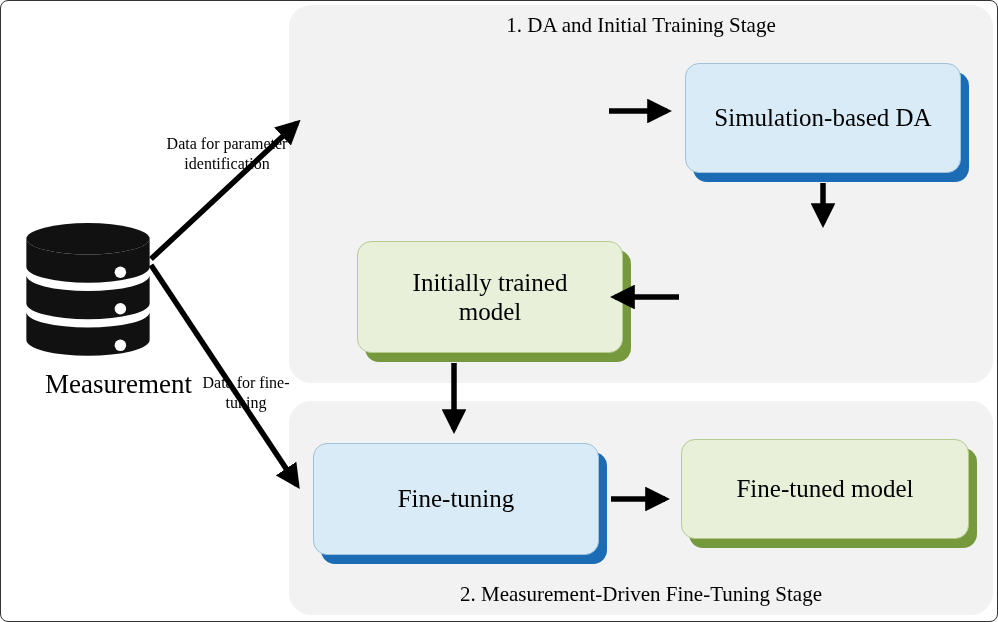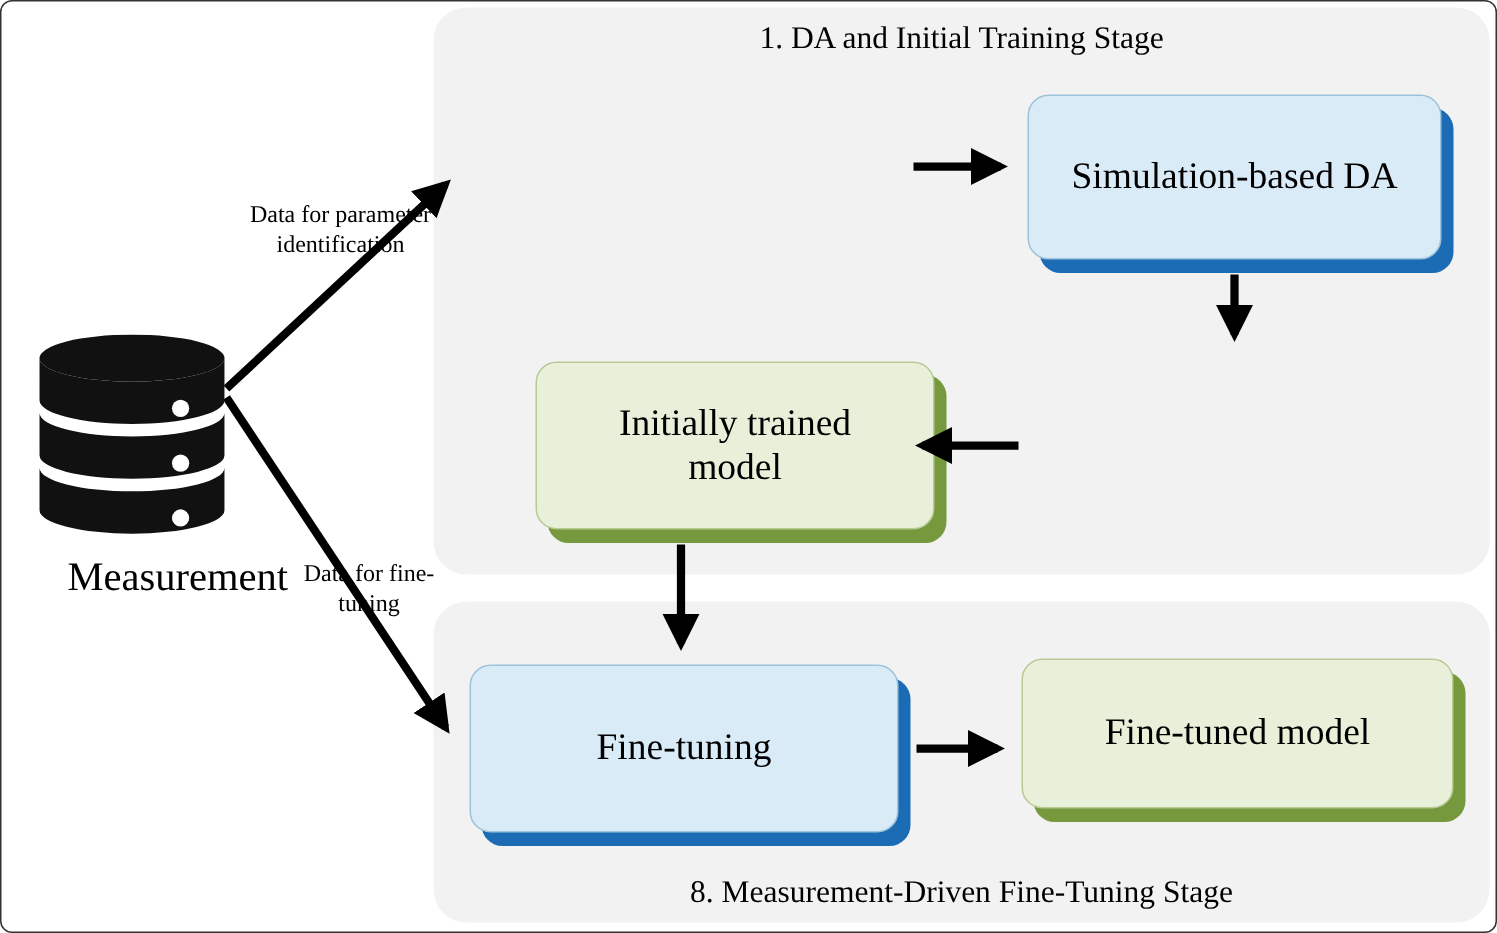--- a/index.html
+++ b/index.html
@@ -45,21 +45,21 @@
 </head>
 <body>
 
 <div class="canvas">
 
   <div class="stage stage1">
     <div class="stage-title">1. DA and Initial Training Stage</div>
   </div>
 
   <div class="stage stage2">
-    <div class="stage-title">8. Measurement-Driven Fine-Tuning Stage</div>
+    <div class="stage-title">2. Measurement-Driven Fine-Tuning Stage</div>
   </div>
 
   <div class="node blue n-simda">
     <span>Simulation-based DA</span>
   </div>
   <div class="node green n-model">
     <span>Initially trained model</span>
   </div>
   <div class="node blue n-finetune">
     <span>Fine-tuning</span>

